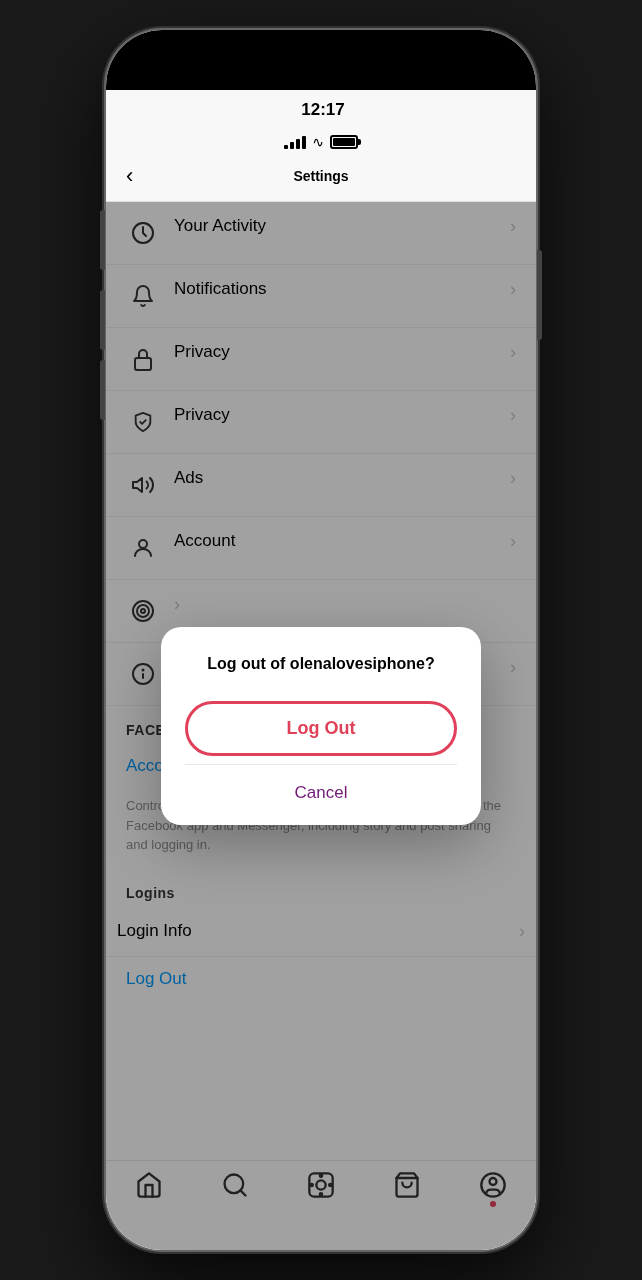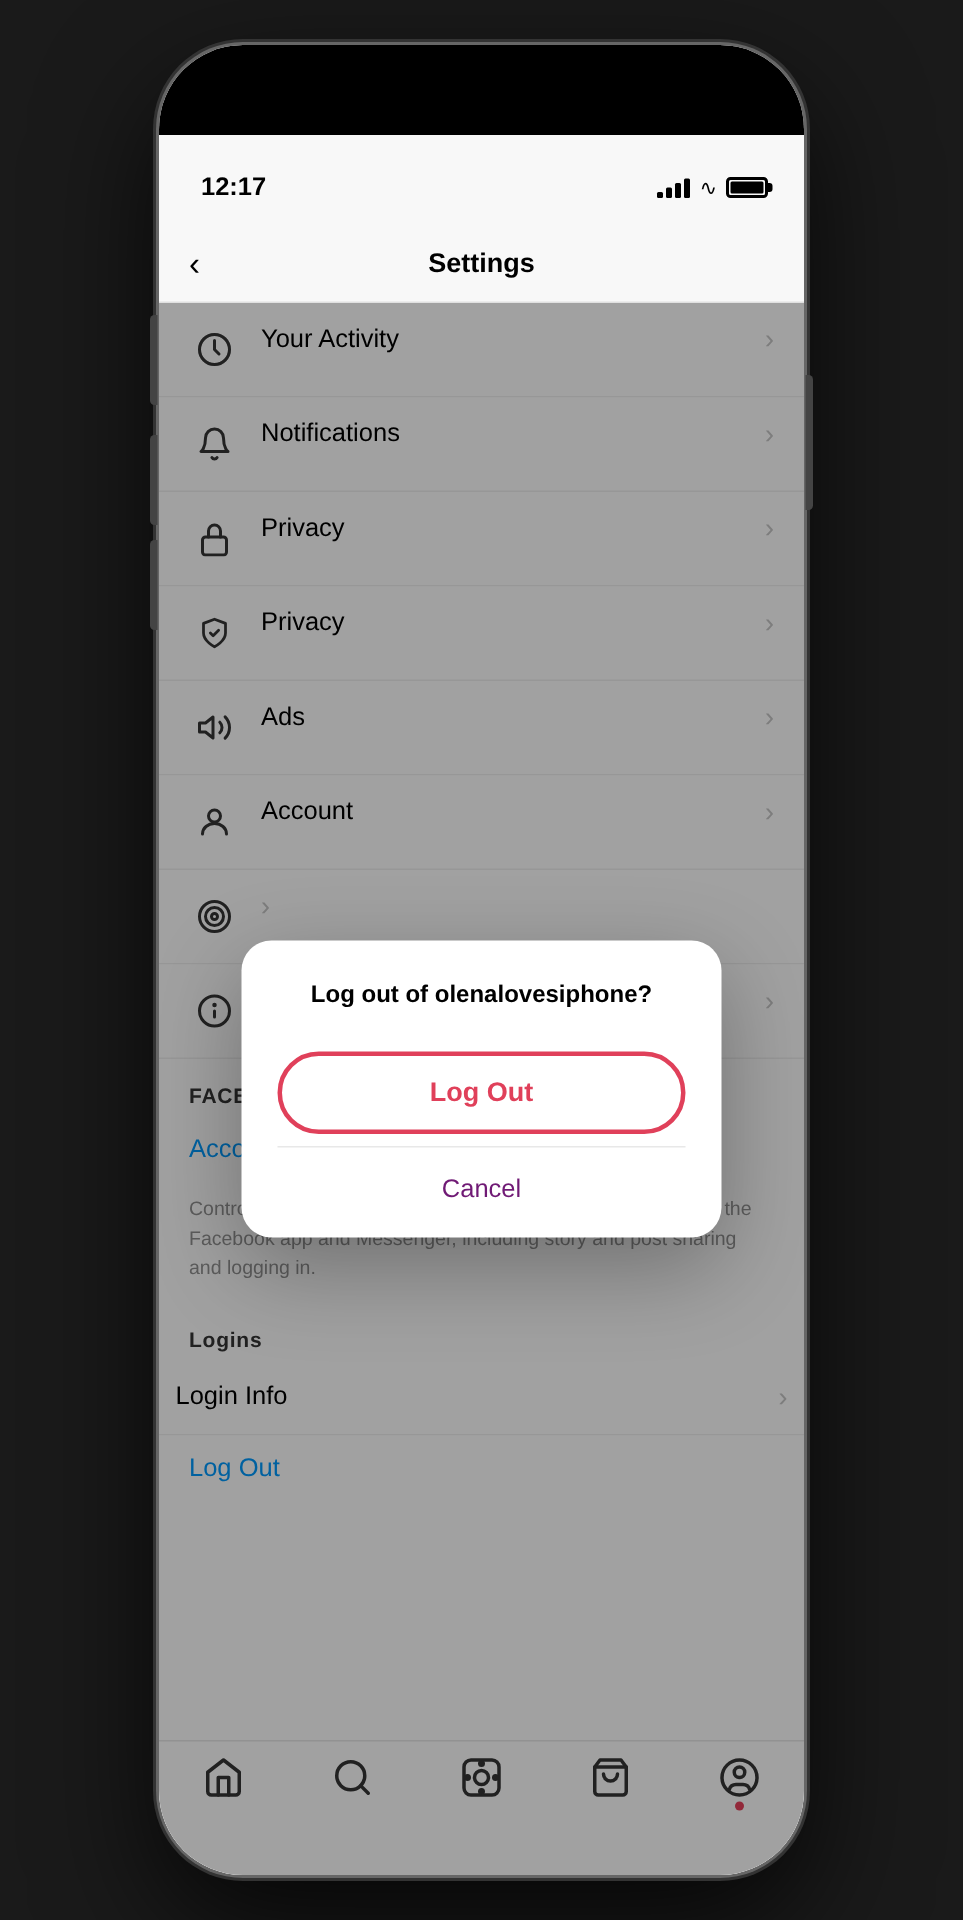--- a/index.html
+++ b/index.html
@@ -91,20 +91,21 @@
       height: 60px;
       background: #f8f8f8;
       display: flex;
       align-items: center;
       justify-content: space-between;
       padding: 0 24px;
       padding-top: 10px;
       flex-shrink: 0;
       position: relative;
       z-index: 5;
+      flex-direction: column;
     }
 
     .status-time {
       font-size: 17px;
       font-weight: 600;
       color: #000;
       padding-left: 4px;
     }
 
     .status-icons {
@@ -183,21 +184,21 @@
 
     .back-btn {
       position: absolute;
       left: 20px;
       font-size: 22px;
       color: #000;
       cursor: pointer;
     }
 
     .nav-title {
-      font-size: 18px;
+      font-size: 14px;
       font-weight: 600;
       color: #000;
     }
 
     
     .settings-list {
       flex: 1;
       overflow-y: auto;
       background: #f8f8f8;
     }

